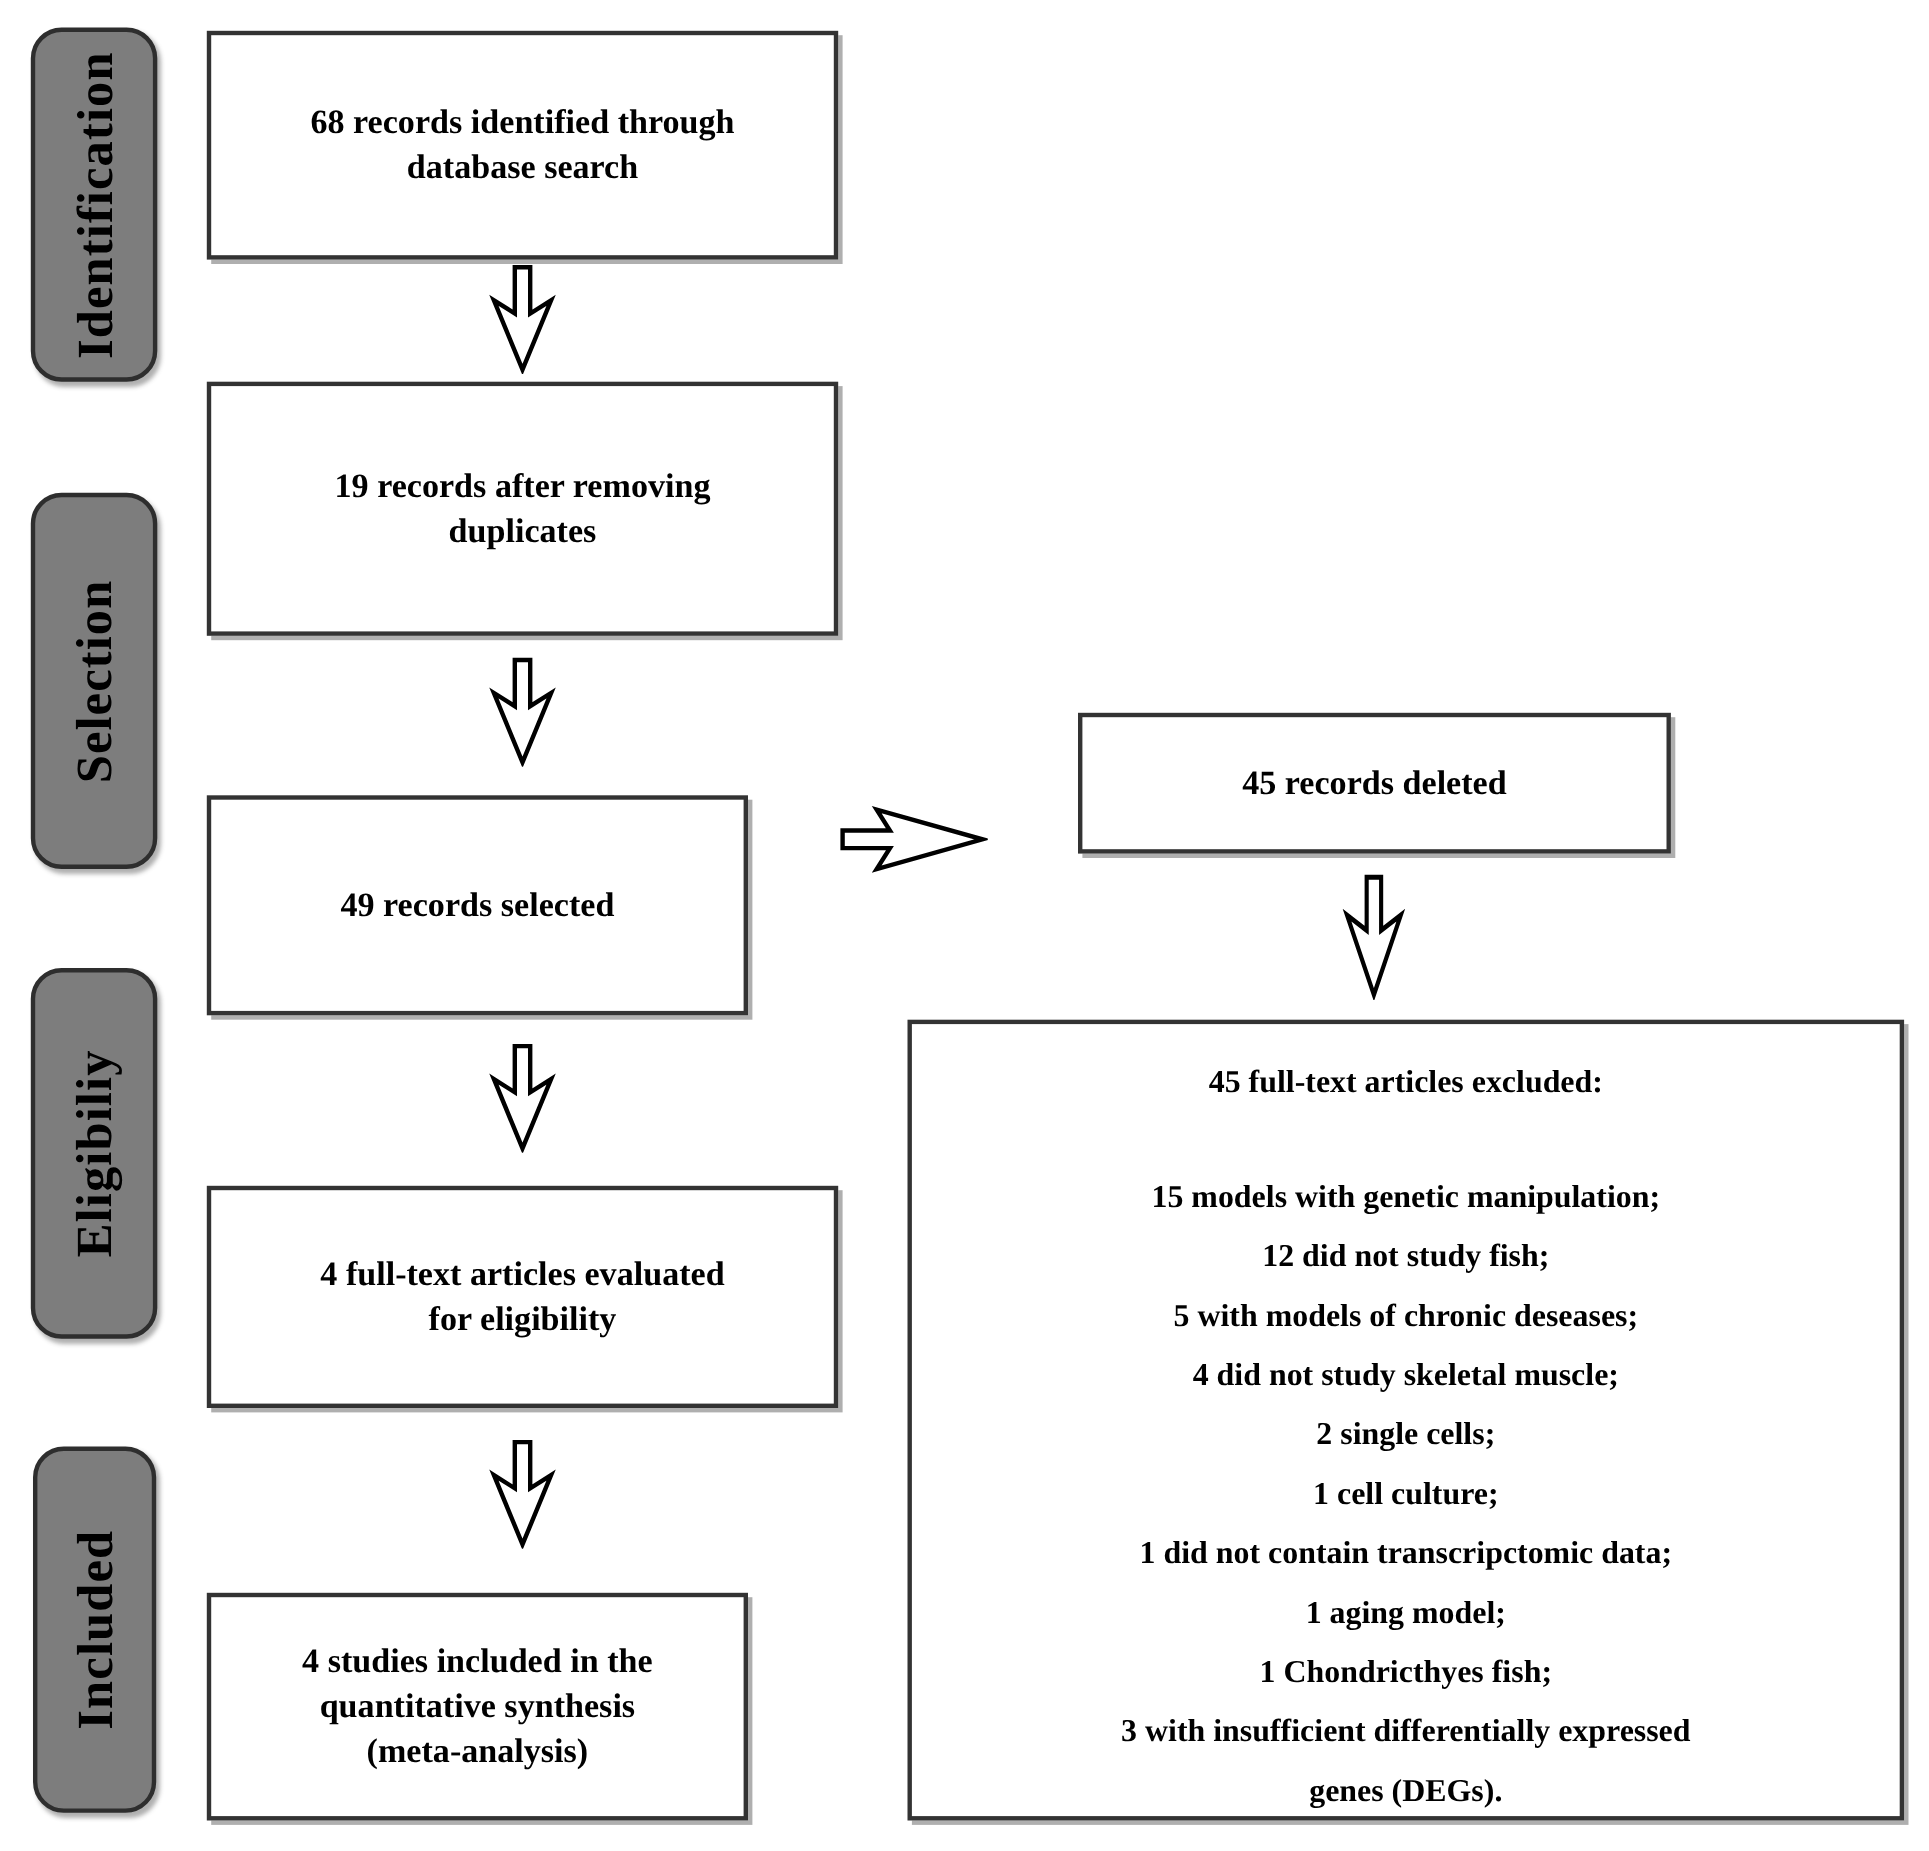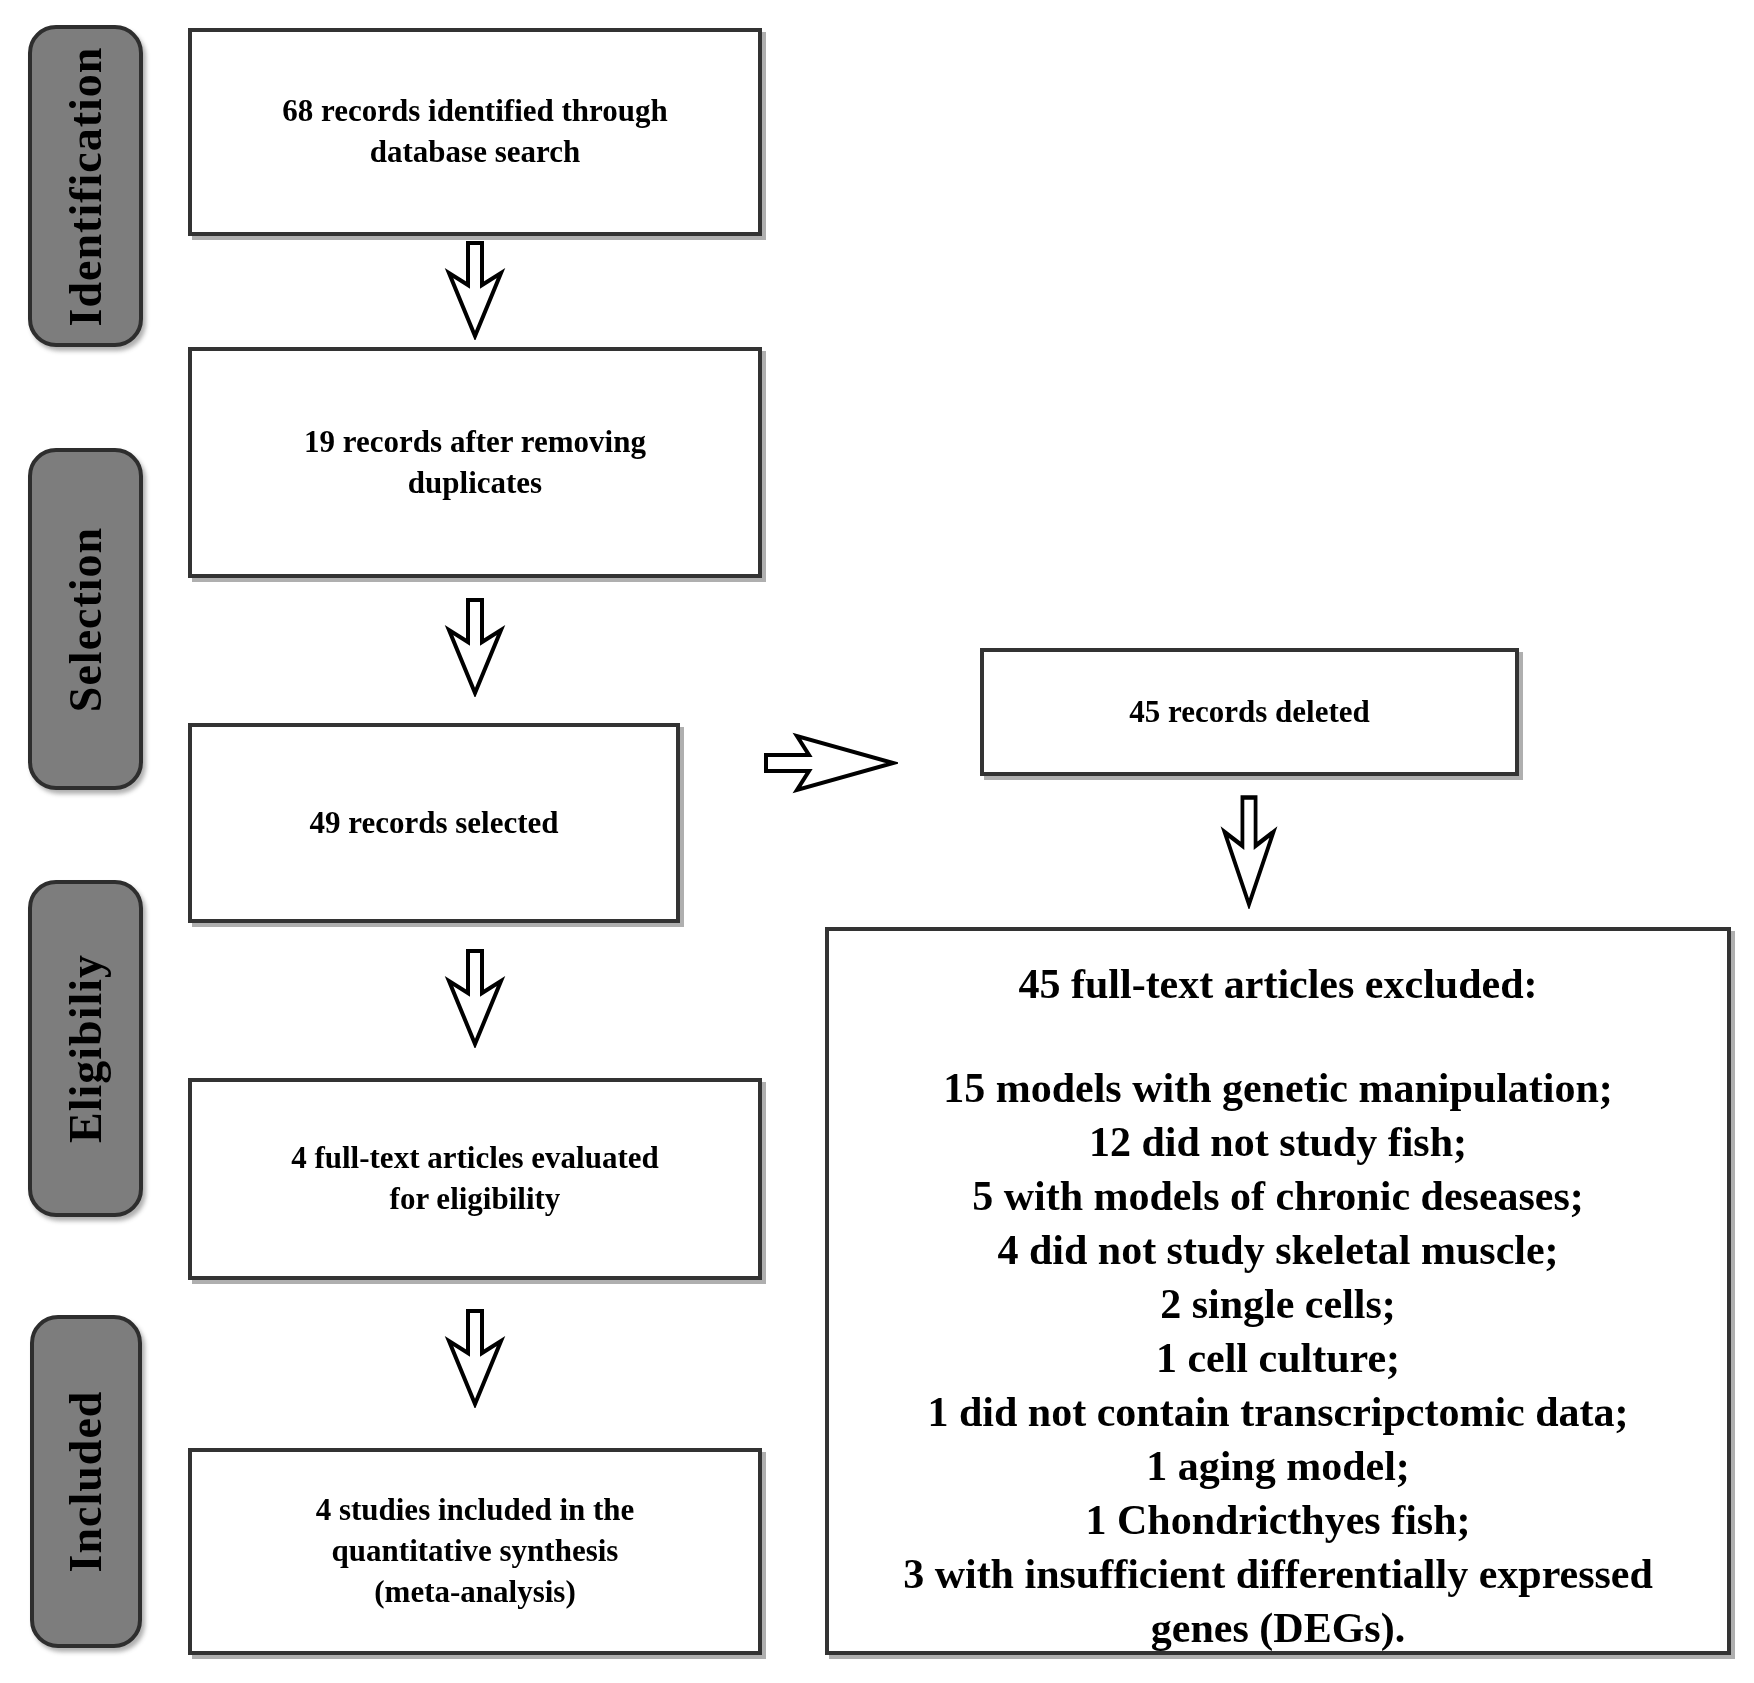--- a/index.html
+++ b/index.html
@@ -36,26 +36,26 @@
     border:4px solid var(--box-border,#333);box-sizing:border-box;
     display:flex;align-items:center;justify-content:center;
     text-align:center;font-size:31px;line-height:1.32;
     box-shadow:4px 4px 0 rgba(110,110,110,.55);
   }
   .fbox-text{white-space:pre-line;padding:0 4px;}
   #fbox1{left:188px;top:28px;width:574px;height:208px;}
   #fbox2{left:188px;top:347px;width:574px;height:231px;}
   #fbox3{left:188px;top:723px;width:492px;height:200px;}
   #fbox4{left:188px;top:1078px;width:574px;height:202px;}
-  #fbox5{left:188px;top:1448px;width:574px;height:207px;}
+  #fbox5{left:188px;top:1448px;width:492px;height:207px;}
   #deleted-box{left:980px;top:648px;width:539px;height:128px;}
   
   #excluded-box{
     left:825px;top:927px;width:906px;height:728px;
-    display:block;padding:26px 8px;font-size:42px;text-align:center;
+    display:block;padding:26px 8px;font-size:29px;text-align:center;
   }
   .excluded-header{line-height:54px;margin-bottom:50px;}
   .reason{line-height:54px;white-space:pre-line;}
   
   .arrow{position:absolute;}
   .arrow path{fill:#ffffff;stroke:#000000;stroke-width:4;stroke-linejoin:miter;}
   #arrow1{left:442px;top:240px;}
   #arrow2{left:442px;top:597px;}
   #arrow3{left:442px;top:948px;}
   #arrow4{left:442px;top:1308px;}

